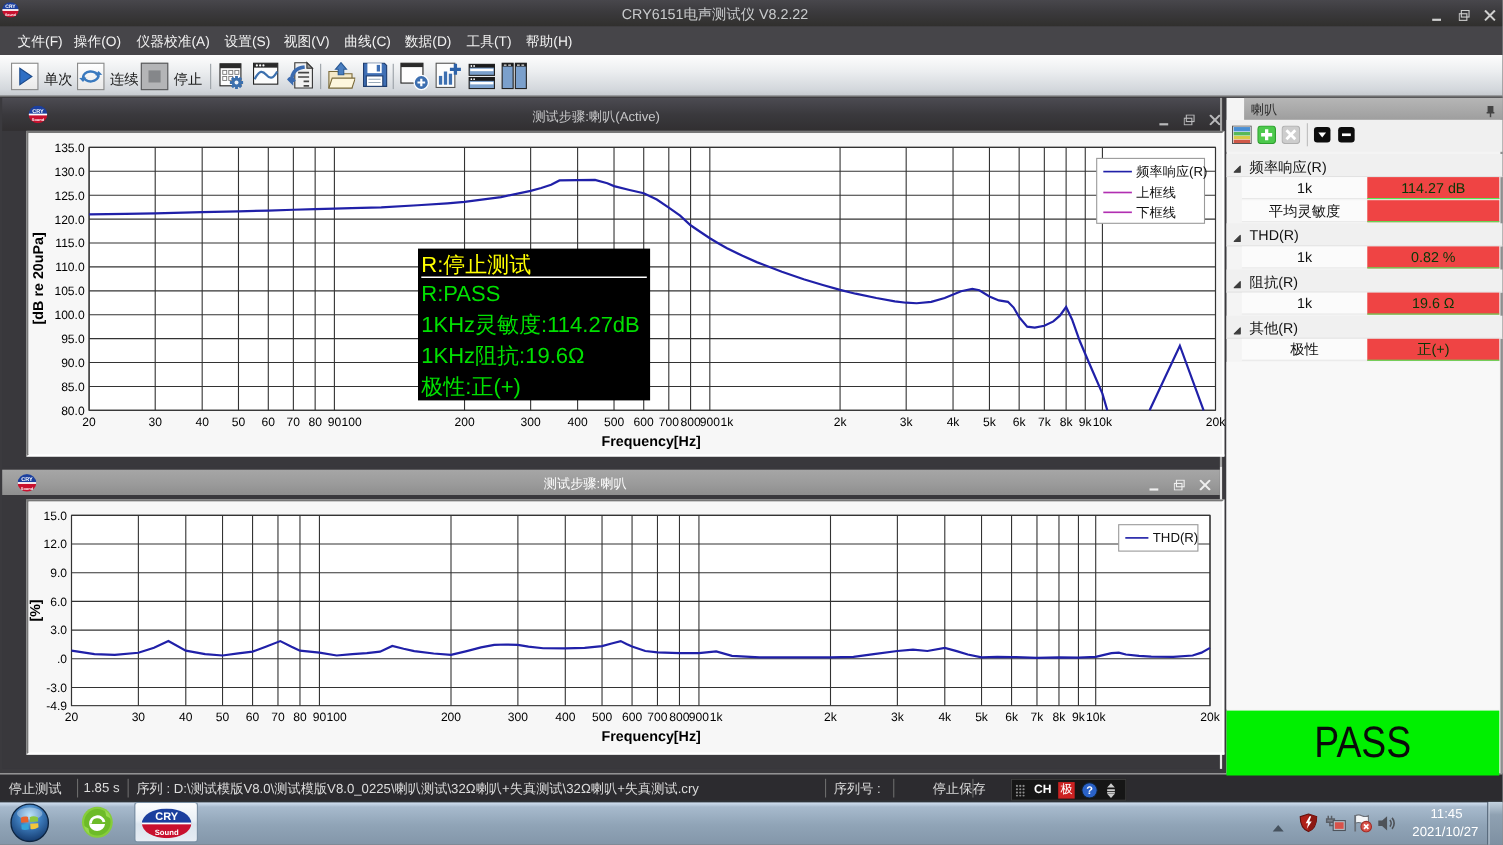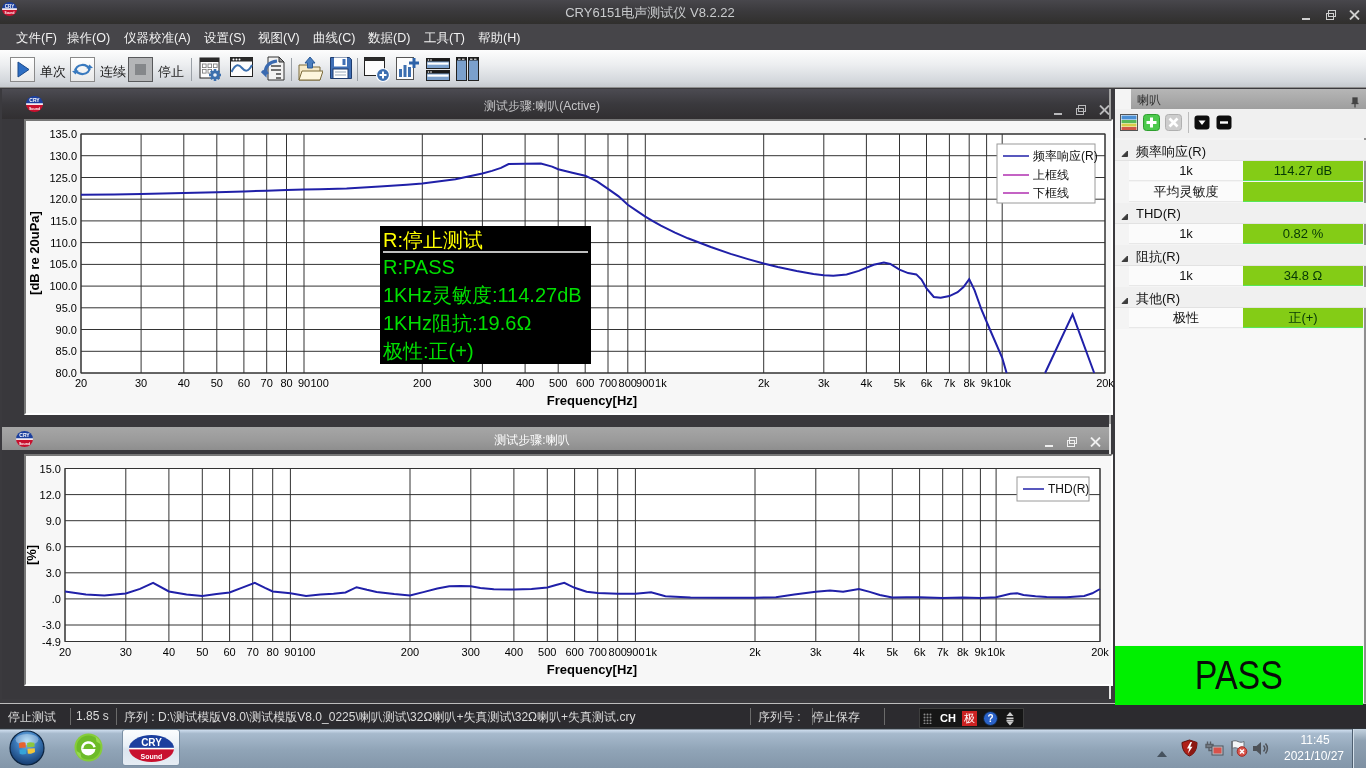--- a/index.html
+++ b/index.html
@@ -28,21 +28,21 @@
 #w2title{left:0;top:3px;width:100%;height:23px;background:linear-gradient(180deg,#a6a6a6 0%,#9b9b9b 55%,#8e8e8e 100%)}
 #w2title .t{left:0;top:5px;width:100%;padding-right:47px;text-align:center;font-size:12px;color:#fdfdfd}
 #chart2{left:22px;top:30px;width:1089px;height:232px}
 
 #panel{left:1115px;top:1px;width:251px;height:614px;background:#f4f4f4;border-right:2px solid #8f8f8f}
 #phead{left:16px;top:0;width:251px;height:20px;background:linear-gradient(180deg,#b6b6b6,#9e9e9e)}
 #ptools{left:0;top:20px;width:251px;height:29px;background:#f0f0f0}
 .prow{left:0;width:251px;height:21px;font-size:13px;color:#111}
 .psec{background:#f0f0f0;border-bottom:1px solid #e2e2e2}
 .plabel{left:14px;top:0;width:114px;height:20px;background:#fbfbfb;text-align:center;line-height:20px;border-bottom:1px solid #e8e8e8}
-.pval{left:128px;top:0;width:120px;height:20px;background:#84cc16;text-align:center;line-height:20px;color:#063806;border-bottom:1px solid #57e657}
+.pval{left:128px;top:0;width:120px;height:20px;background:#ef4444;text-align:center;line-height:20px;color:#063806;border-bottom:1px solid #57e657}
 #pass{left:0;top:557px;width:248px;height:59px;background:#00f000;text-align:center;z-index:5}
 #pass span{display:inline-block;font-size:40px;color:#0a0a0a;line-height:58px;transform:scaleX(0.85)}
 
 #status{left:0;top:703px;width:1366px;height:25px;background:#2c2b2f;border-top:1px solid #bdbdbd}
 .st{top:5px;font-size:12px;color:#dcdcdc}
 .ssep{top:4px;width:1px;height:17px;background:#6b6b6b}
 
 #task{left:0;top:728px;width:1366px;height:40px;background:linear-gradient(180deg,#2e3338 0%,#2e3338 2%,#cddced 5%,#a7bacd 14%,#90a4b7 55%,#8396a9 100%)}
 </style>
 </head>
@@ -557,21 +557,21 @@
             <span class="ap pval">0.82 %</span>
           </div>
 <div class="ap prow psec" style="top:105px">
             <span class="ap" style="left:6px;top:6px"><svg width="8" height="8" viewBox="0 0 8 8">
                 <polygon points="6.5,1 6.5,6.5 1,6.5" fill="#3c3c3c" stroke="#3c3c3c" stroke-width="1" stroke-linejoin="round"></polygon>
               </svg></span>
             <span class="ap" style="left:21px;top:3px">阻抗(R)</span>
           </div>
 <div class="ap prow" style="top:126px">
             <span class="ap plabel">1k</span>
-            <span class="ap pval">34.8 Ω</span>
+            <span class="ap pval">19.6 Ω</span>
           </div>
 <div class="ap prow psec" style="top:147px">
             <span class="ap" style="left:6px;top:6px"><svg width="8" height="8" viewBox="0 0 8 8">
                 <polygon points="6.5,1 6.5,6.5 1,6.5" fill="#3c3c3c" stroke="#3c3c3c" stroke-width="1" stroke-linejoin="round"></polygon>
               </svg></span>
             <span class="ap" style="left:21px;top:3px">其他(R)</span>
           </div>
 <div class="ap prow" style="top:168px">
             <span class="ap plabel">极性</span>
             <span class="ap pval">正(+)</span>
@@ -583,21 +583,21 @@
   </div>
   <div class="ap" id="status">
       <span class="ap st" style="left:8px">停止测试</span>
       <div class="ap ssep" style="left:70px"></div>
       <span class="ap st" style="left:76px">1.85&nbsp;s</span>
       <div class="ap ssep" style="left:116px"></div>
       <span class="ap st" style="left:124px">序列 : D:\测试模版V8.0\测试模版V8.0_0225\喇叭测试\32Ω喇叭+失真测试\32Ω喇叭+失真测试.cry</span>
       <div class="ap ssep" style="left:750px"></div>
       <span class="ap st" style="left:758px">序列号 :</span>
       <div class="ap ssep" style="left:812px"></div>
-      <span class="ap st" style="left:812px">停止保存</span>
+      <span class="ap st" style="left:848px">停止保存</span>
       <div class="ap ssep" style="left:884px"></div>
       <div class="ap" style="left:919px;top:4px;width:105px;height:20px;background:#161616;border:1px solid #3e3e3e">
         <svg class="ap" style="left:3px;top:4px" width="10" height="11" viewBox="0 0 10 11">
           <g fill="#8a8a8a">
             <circle cx="1.5" cy="1.5" r="1"></circle>
             <circle cx="4.5" cy="1.5" r="1"></circle>
             <circle cx="7.5" cy="1.5" r="1"></circle>
             <circle cx="1.5" cy="4.5" r="1"></circle>
             <circle cx="4.5" cy="4.5" r="1"></circle>
             <circle cx="7.5" cy="4.5" r="1"></circle>

